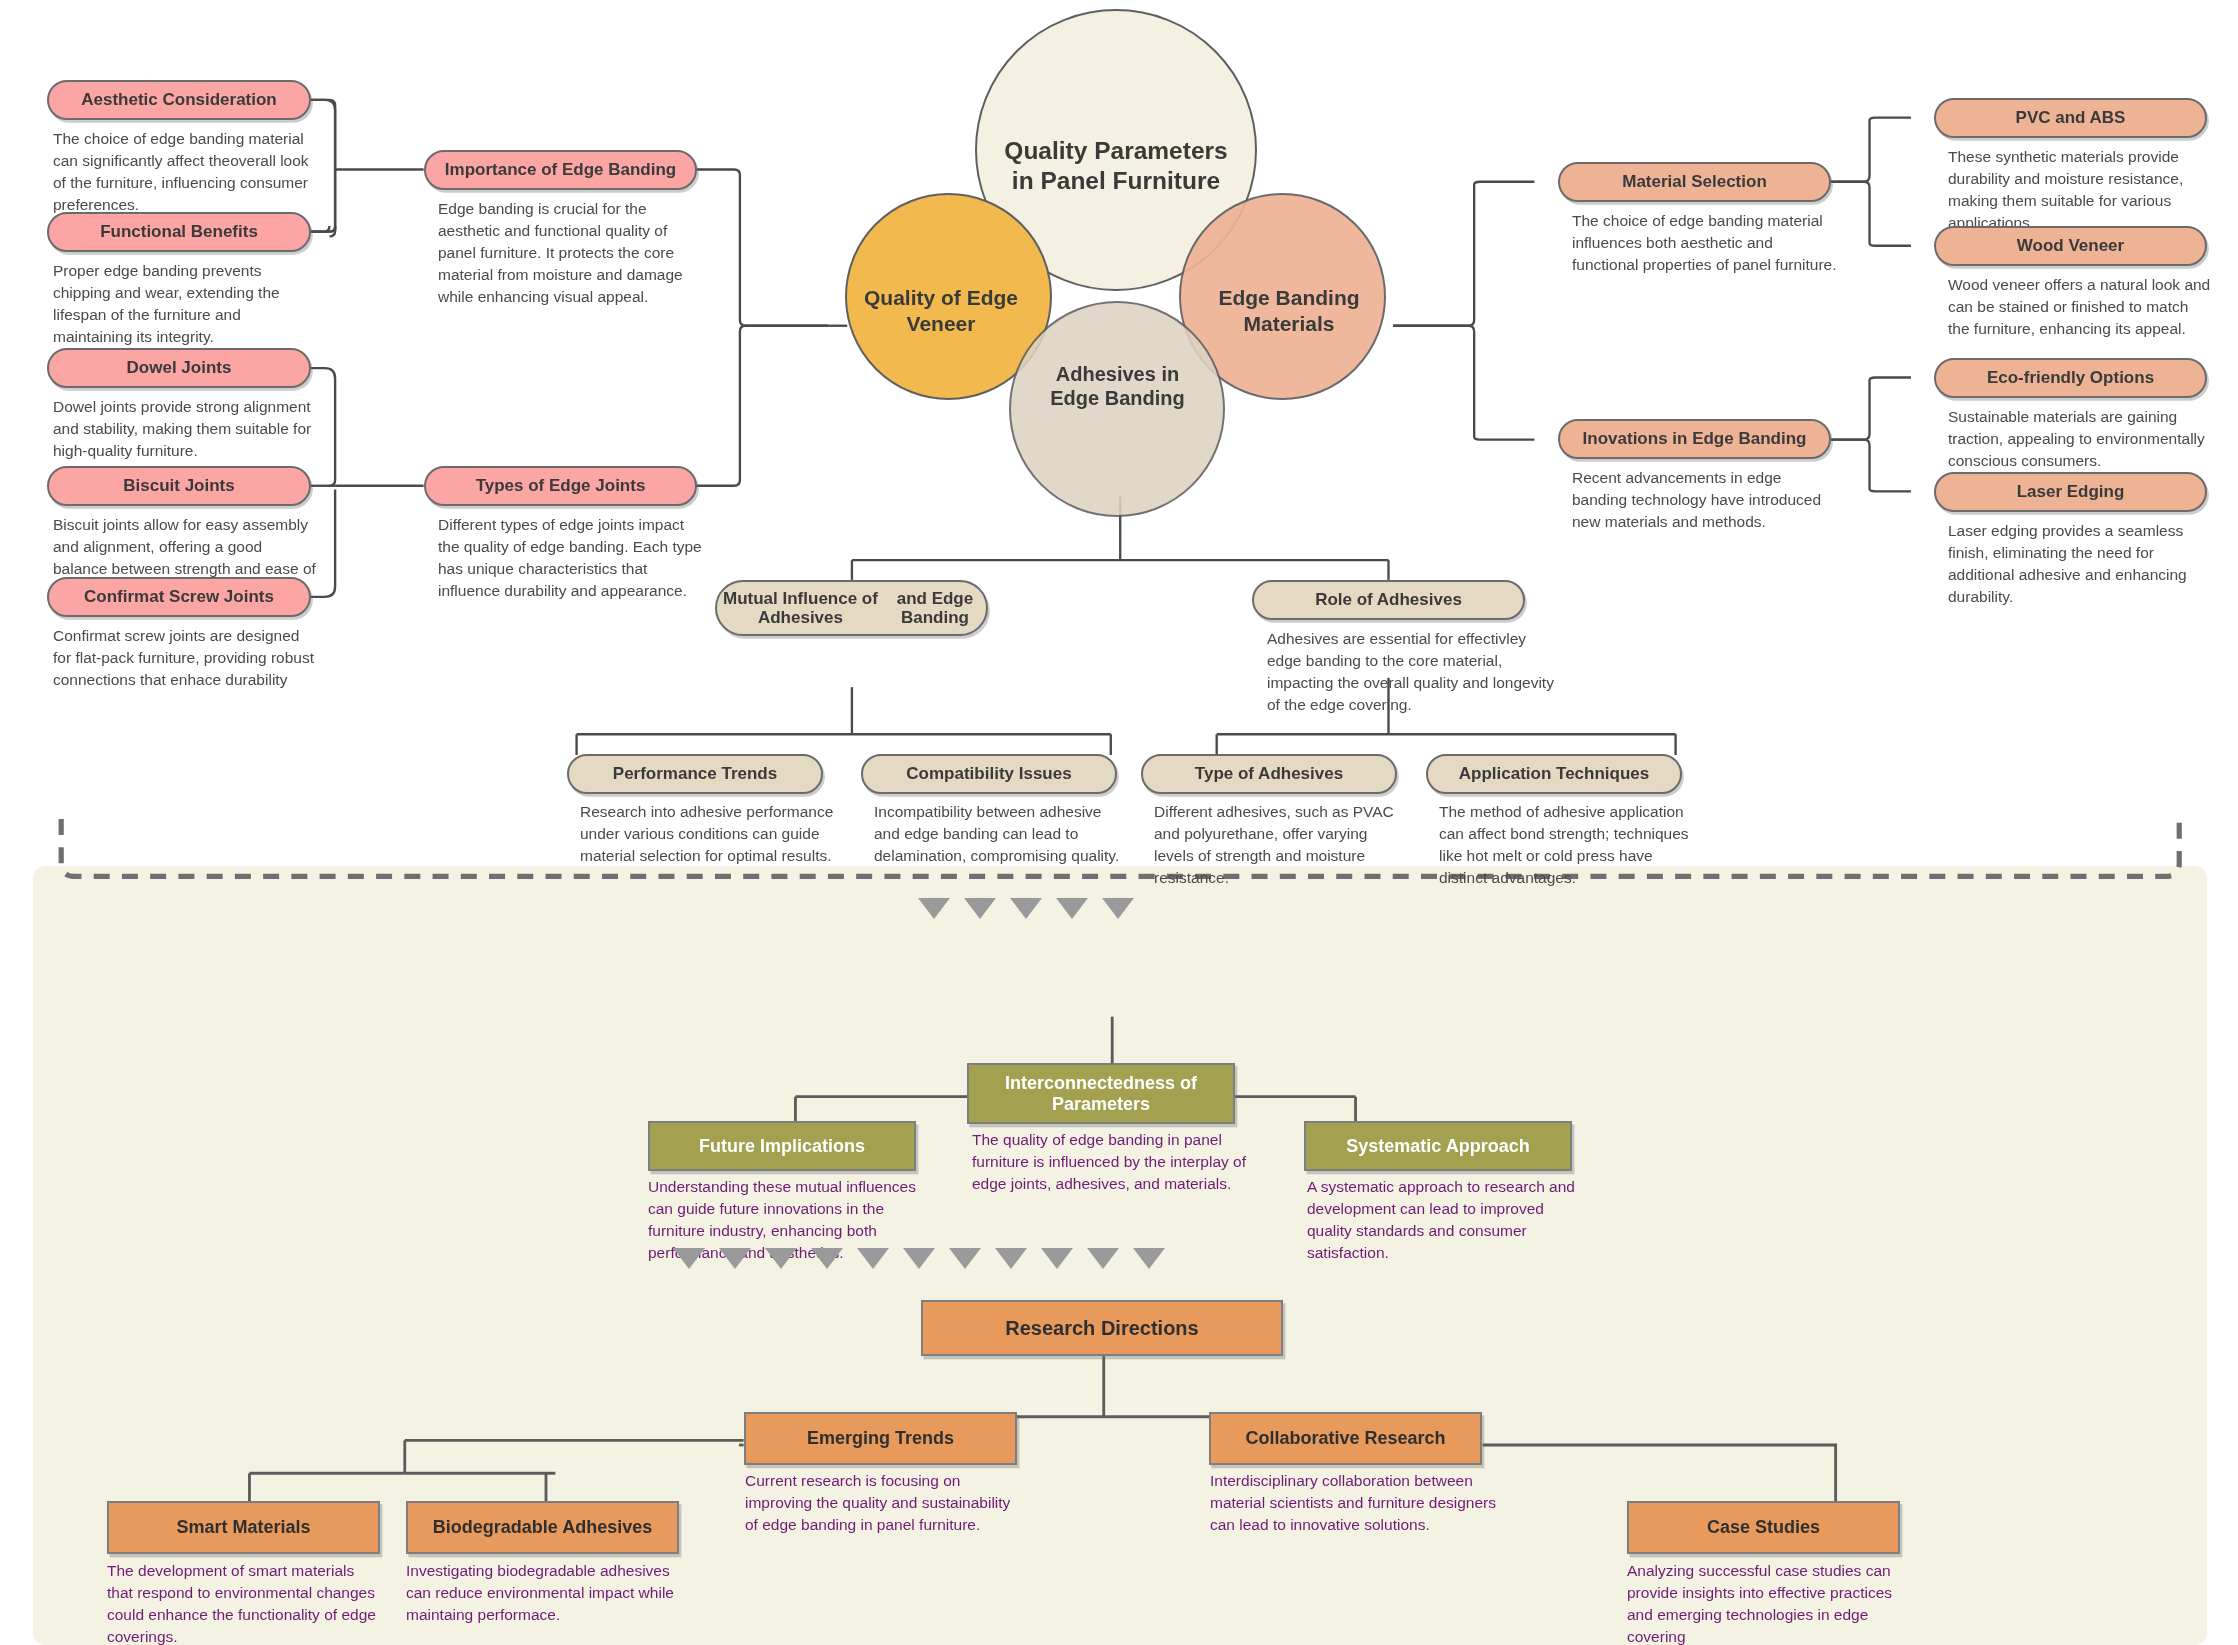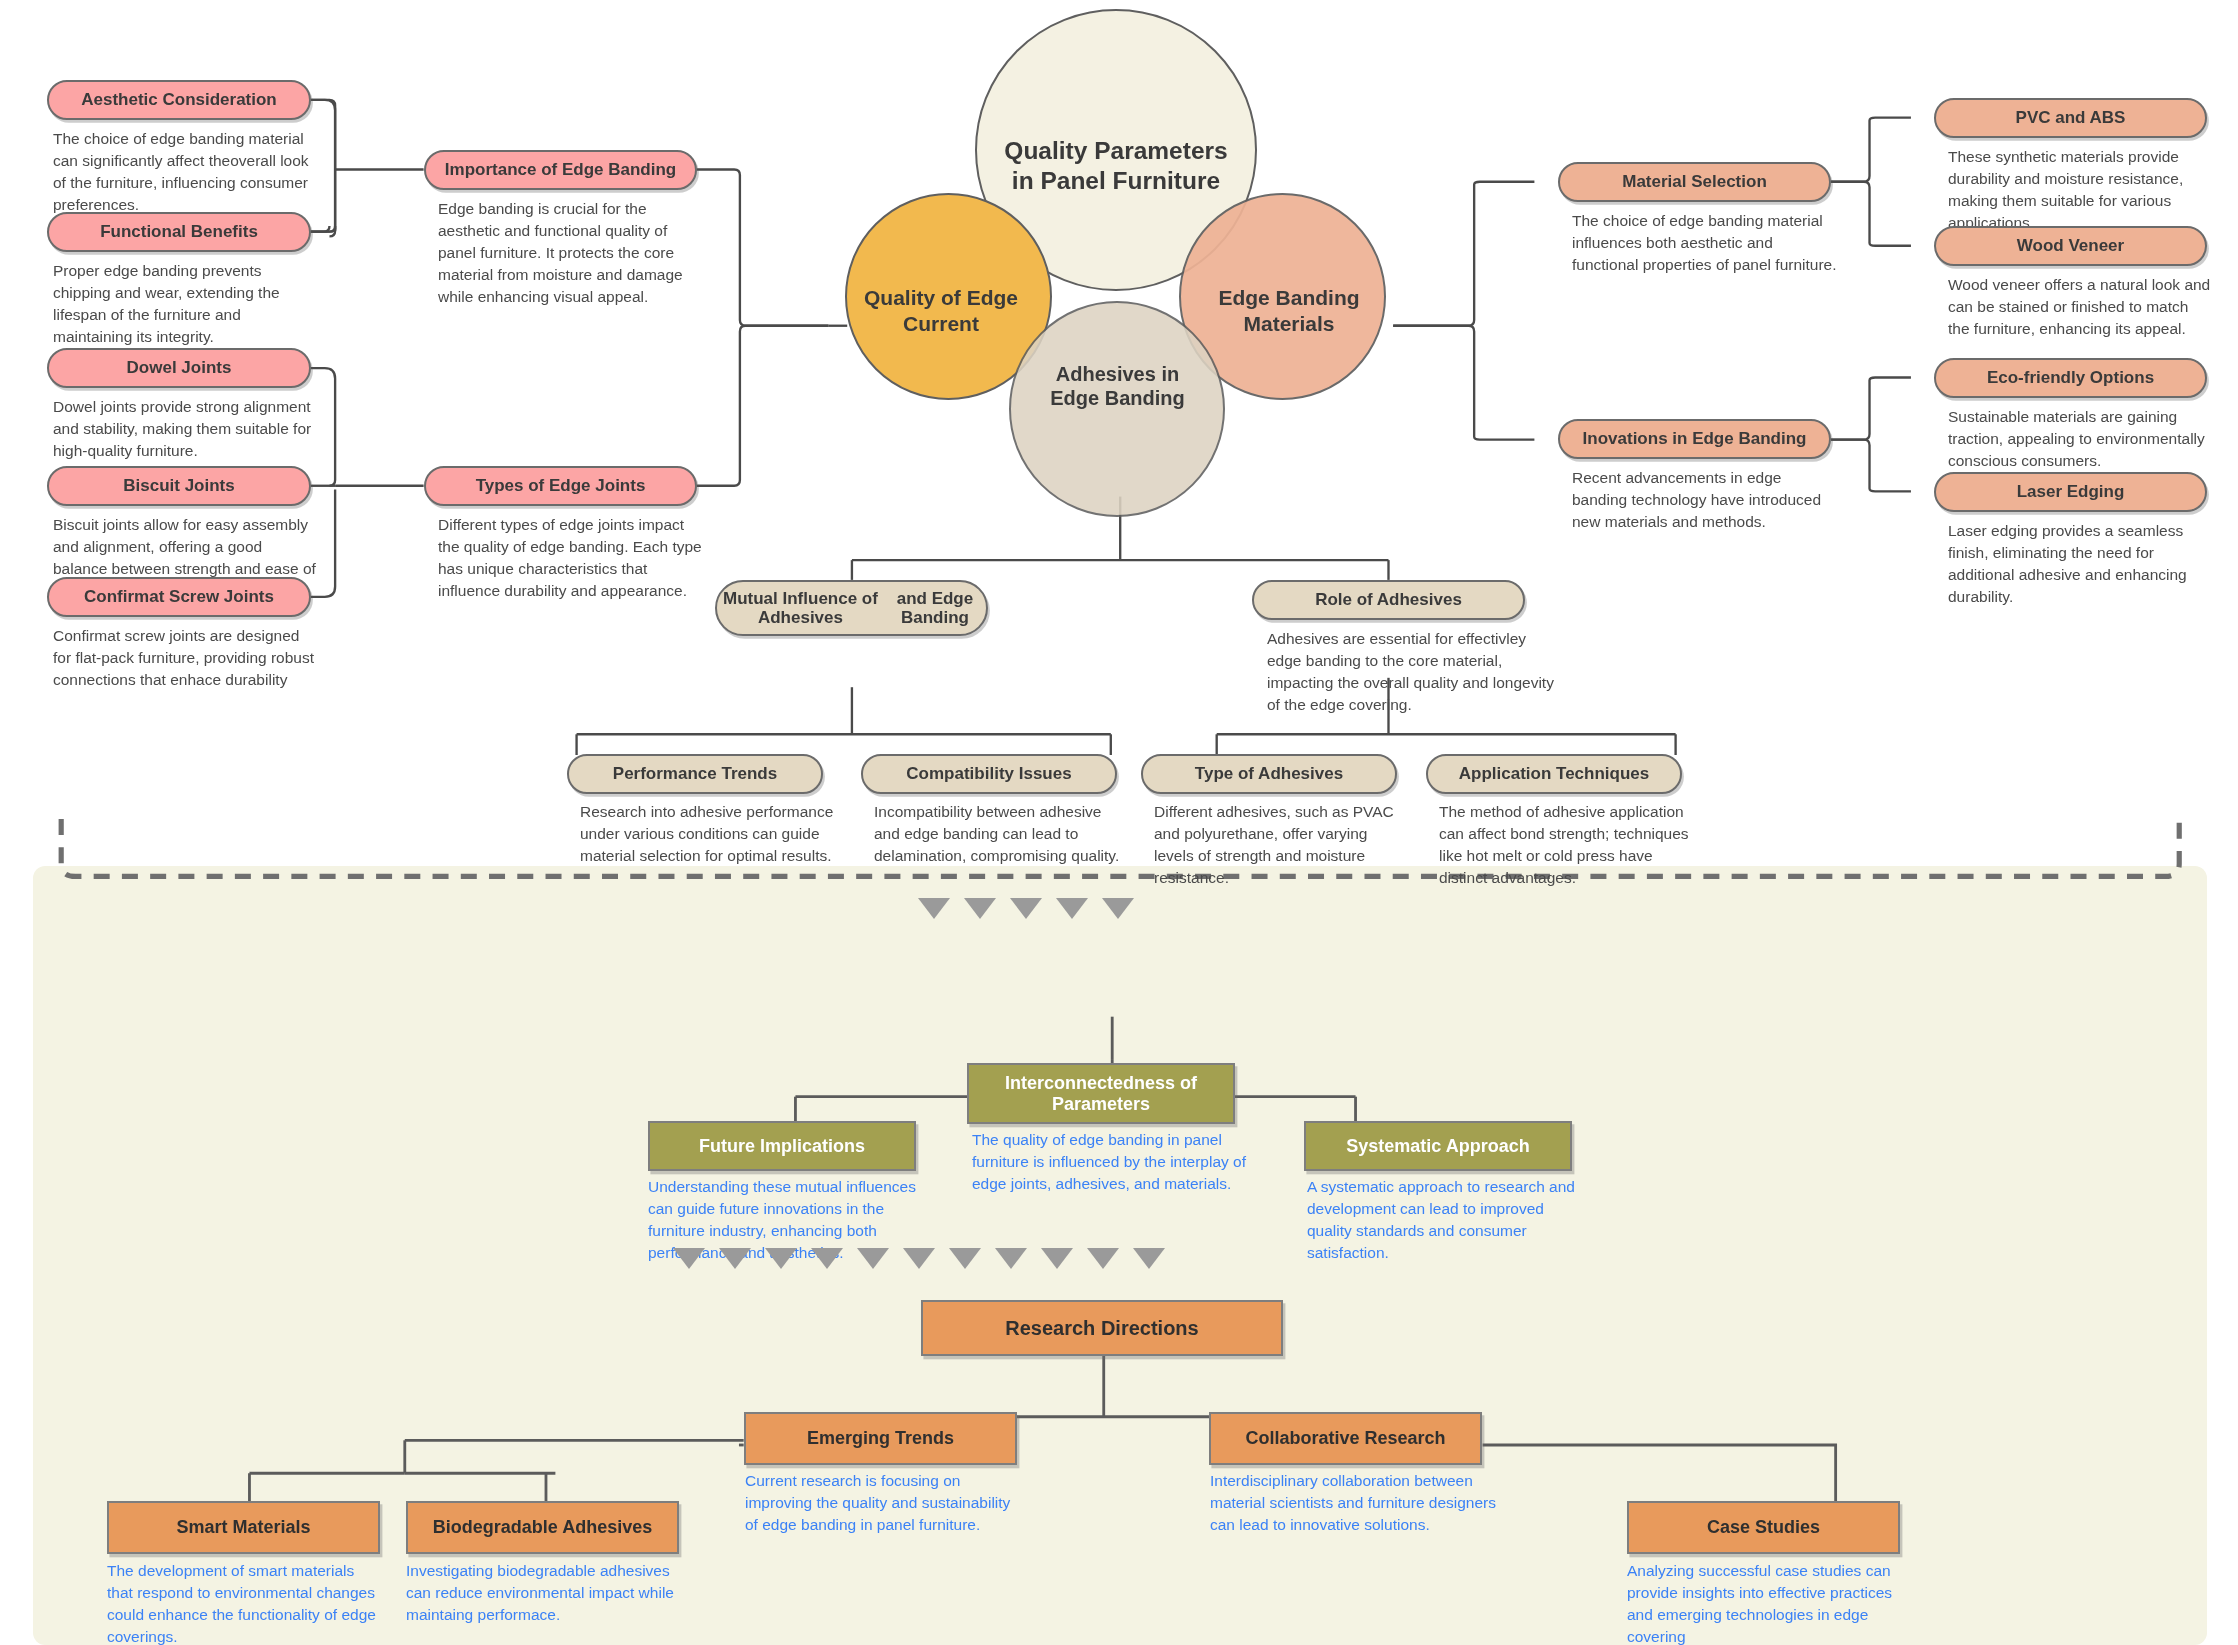--- a/index.html
+++ b/index.html
@@ -36,21 +36,21 @@
     line-height:1.14;
     box-shadow:2.4px 3.3px 0 rgba(110,110,110,.35);
   }
   .desc{
     position:absolute;
     font-size:15.5px;
     line-height:1.42;
     color:#4a4a4a;
     font-weight:400;
   }
-  .desc.on-green{color:#3b82f6;}
+  .desc.on-green{color:#701a75;}
 
   
   .c-amber{background:#fca5a5;}
   .c-salmon{background:#eeb295;}
   .c-beige{background:#e4d9c3;}
   .c-olive{background:#a3a050;border-color:#7e7e7e;color:#ffffff;}
   .c-orange{background:#e89a5c;border-color:#7e7e7e;color:#2f2f2f;}
 
   
   .venn-circle{
@@ -161,21 +161,21 @@
   <div class="venn-circle" style="left:845px;top:193px;width:207px;height:207px;background:#f2b94e;"></div>
   <div class="venn-circle" style="left:1179px;top:193px;width:207px;height:207px;background:#eeb295;opacity:.93;"></div>
   <div class="venn-circle" style="left:1009px;top:301px;width:216px;height:216px;background:#ddd3c2;opacity:.88;"></div>
 
   <div class="venn-label" style="left:975px;top:136px;width:282px;font-size:24.5px;">
     <div>Quality Parameters</div>
     <div>in Panel Furniture</div>
   </div>
   <div class="venn-label" style="left:842px;top:285px;width:198px;font-size:21px;">
     <div>Quality of Edge</div>
-    <div>Current</div>
+    <div>Veneer</div>
   </div>
   <div class="venn-label" style="left:1195px;top:285px;width:188px;font-size:21px;">
     <div>Edge Banding</div>
     <div>Materials</div>
   </div>
   <div class="venn-label" style="left:1014px;top:362px;width:207px;font-size:20px;">
     <div>Adhesives in</div>
     <div>Edge Banding</div>
   </div>
 

